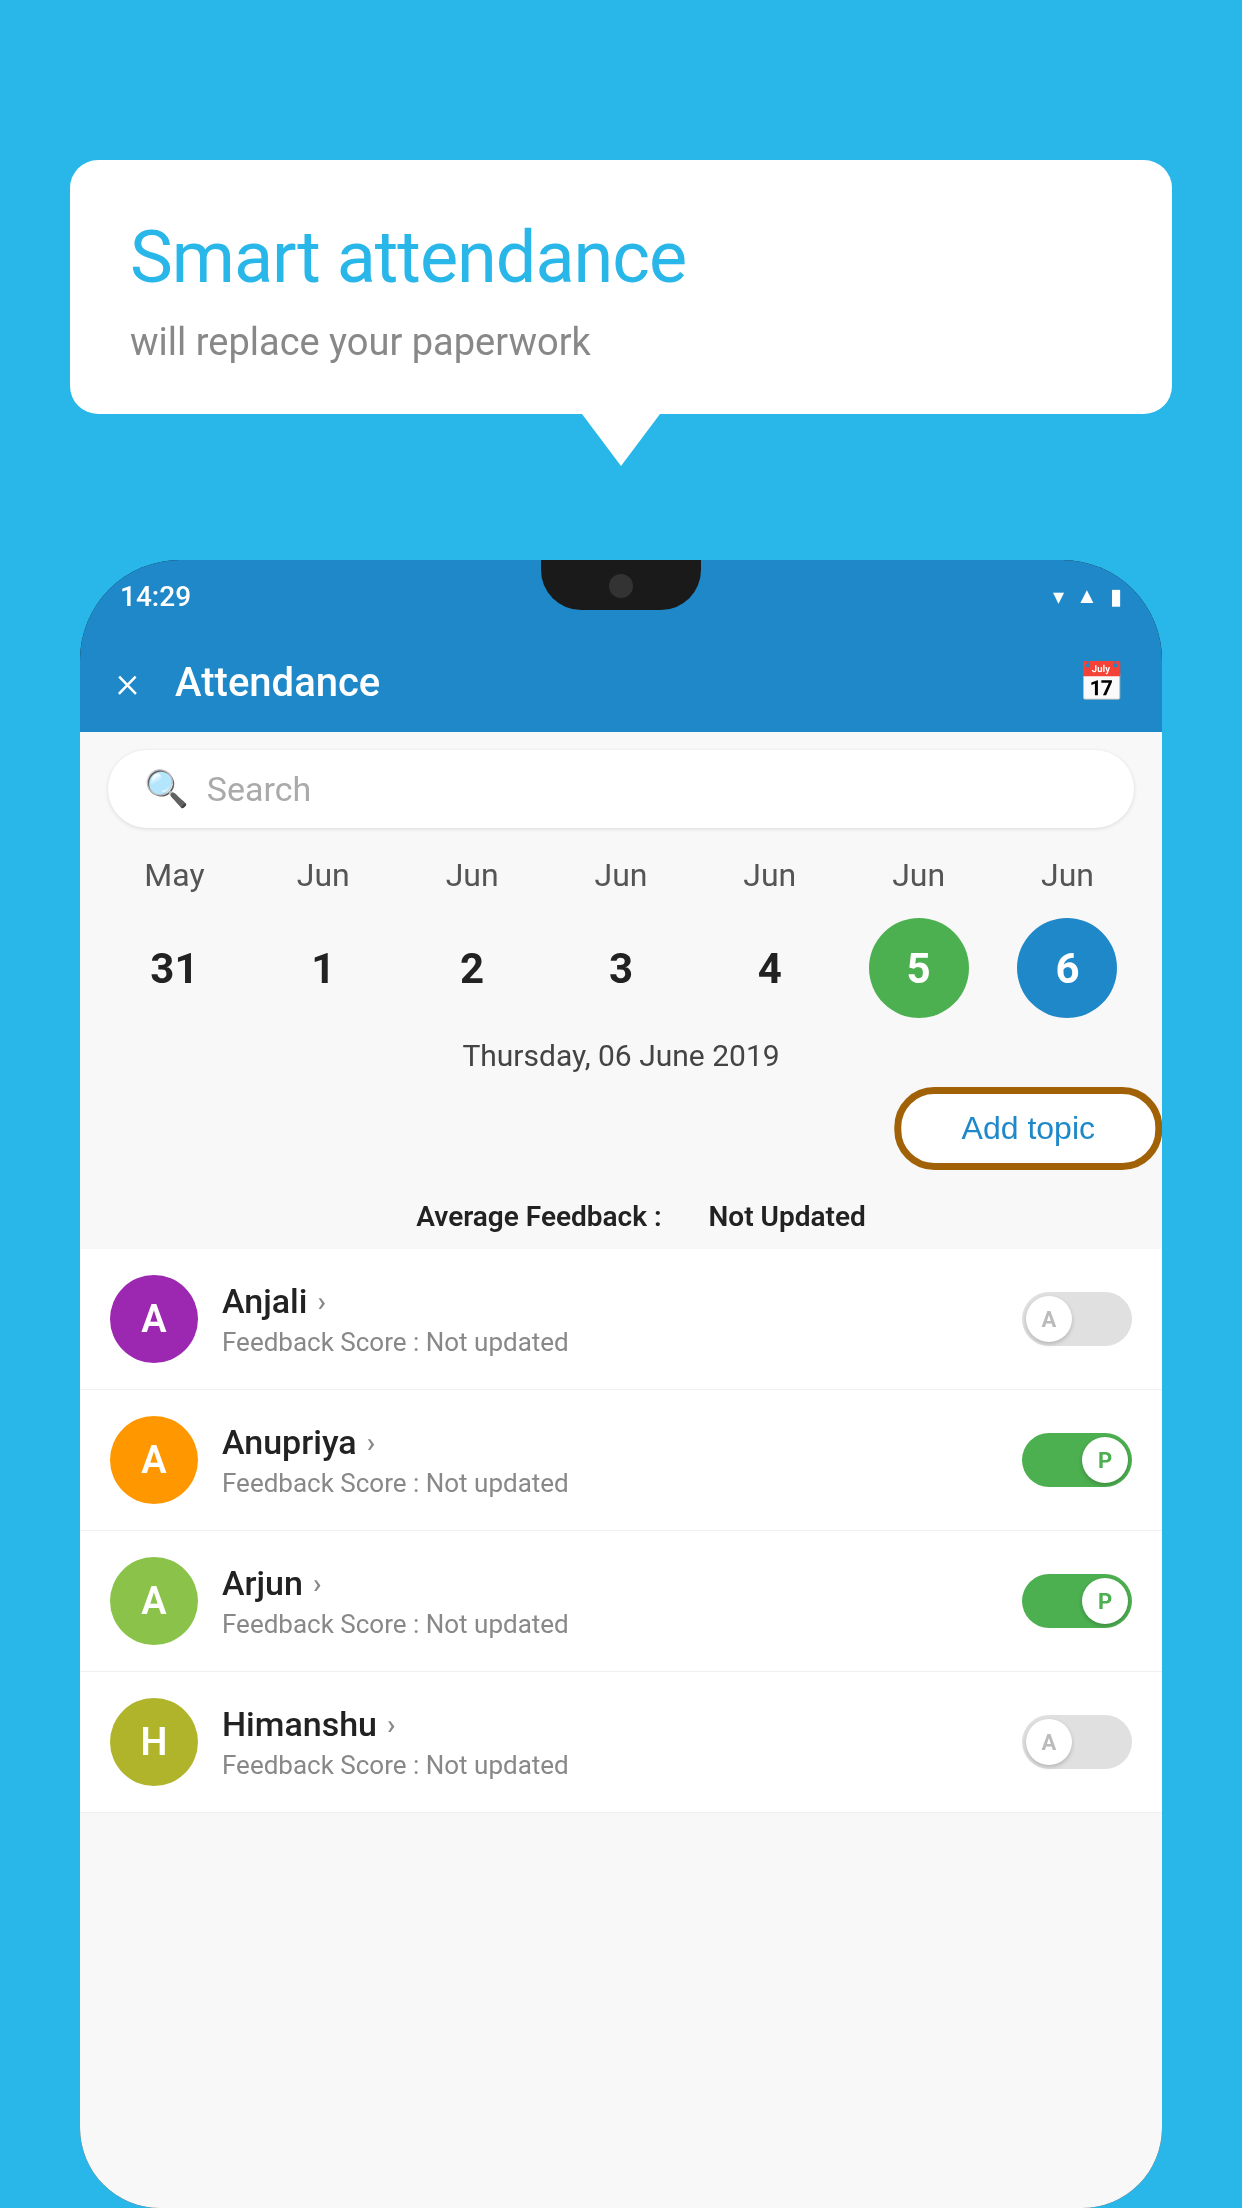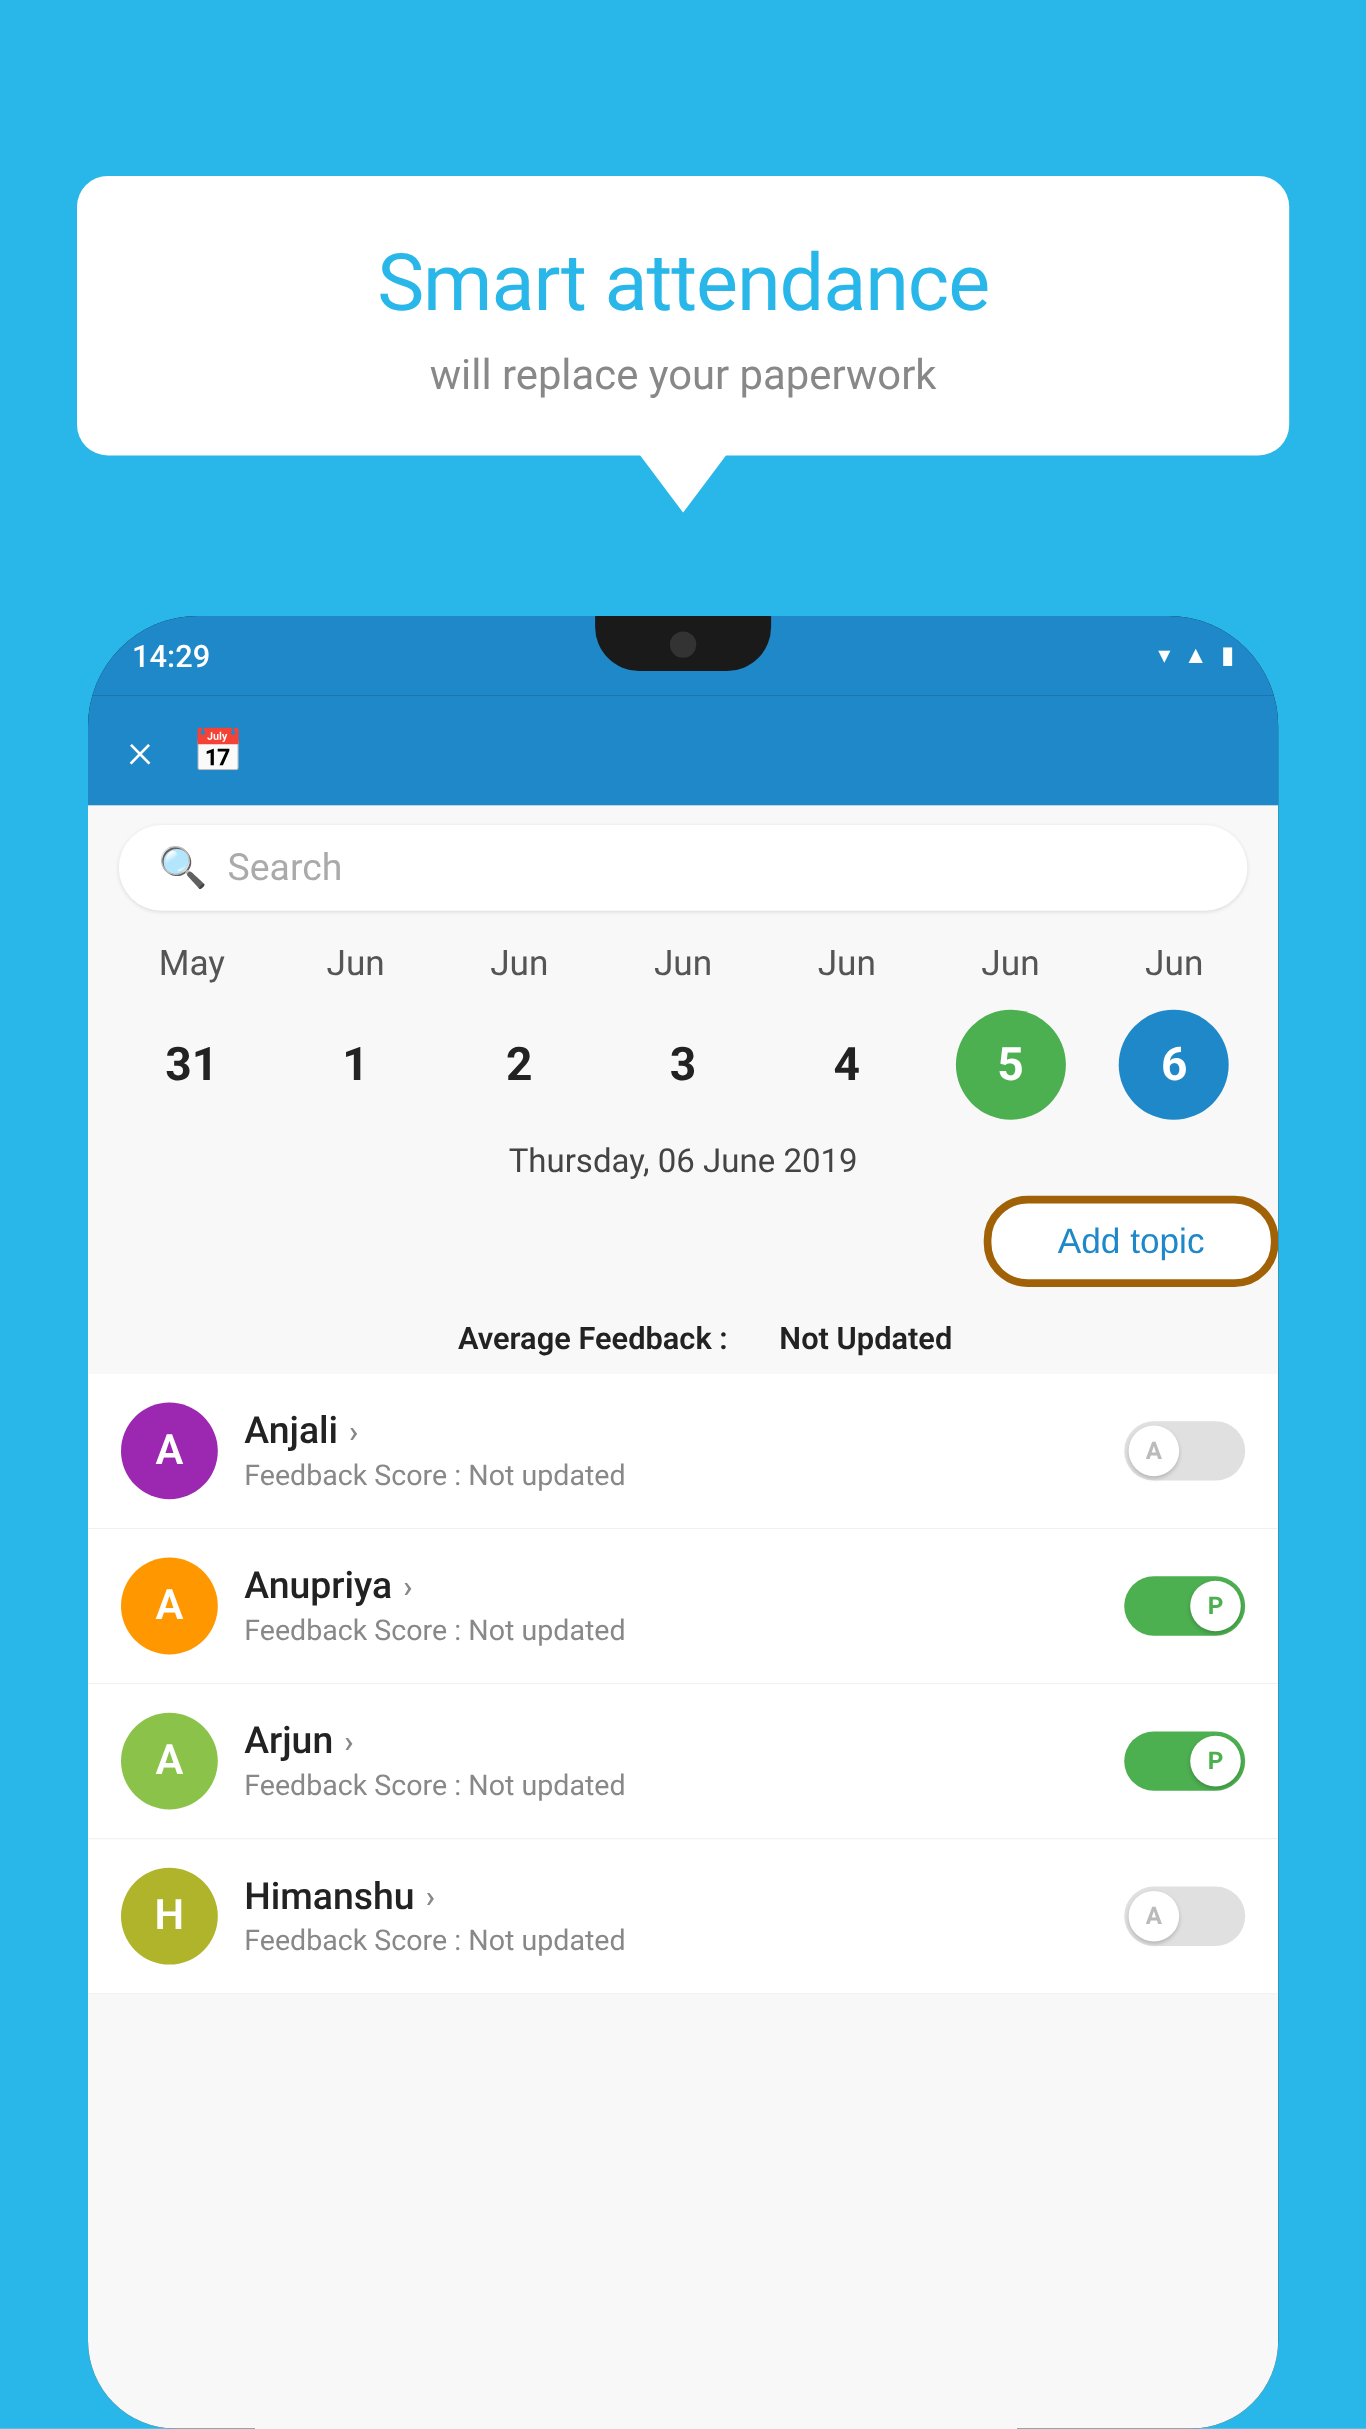--- a/index.html
+++ b/index.html
@@ -15,21 +15,21 @@
 
     
     .speech-bubble {
       position: absolute;
       top: 160px;
       left: 70px;
       right: 70px;
       background: white;
       border-radius: 28px;
       padding: 55px 60px 50px;
-      text-align: center;
+      text-align: left;
     }
     .speech-bubble::after {
       content: '';
       position: absolute;
       bottom: -52px;
       left: 50%;
       transform: translateX(-50%);
       width: 0;
       height: 0;
       border-left: 42px solid transparent;
@@ -362,20 +362,21 @@
     <span class="status-time">14:29</span>
     <div class="status-icons">
       <span class="status-icon">▾</span>
       <span class="status-icon">▲</span>
       <span class="status-icon">▮</span>
     </div>
   </div>
 
   <div class="app-bar">
     <span class="app-bar-close">×</span>
+    <span class="app-bar-title">Attendance</span>
     <span class="app-bar-calendar">📅</span>
   </div>
 
   <div class="screen-content">
 
     <div class="search-container">
       <div class="search-bar">
         <span class="search-icon-wrap">🔍</span>
         <span class="search-text">Search</span>
       </div>

